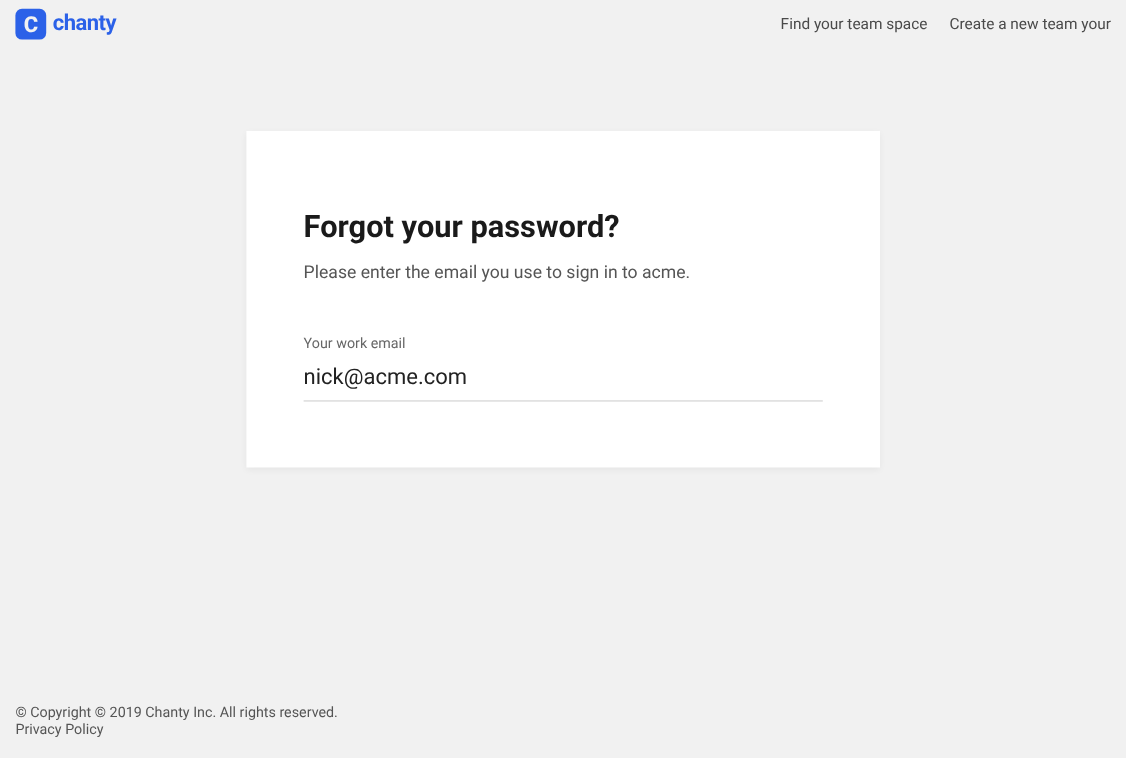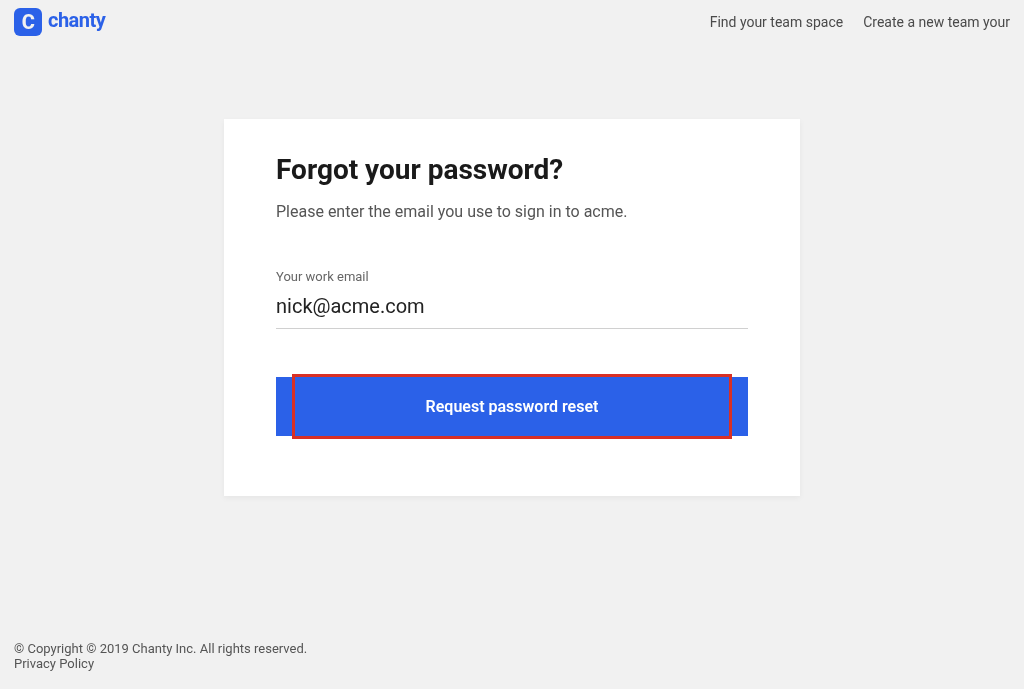--- a/index.html
+++ b/index.html
@@ -53,21 +53,21 @@
       cursor: pointer;
     }
     .main {
       display: flex;
       justify-content: center;
       margin-top: 75px;
     }
     .card {
       background: #ffffff;
       width: 576px;
-      padding: 34px 52px 60px 52px;
+      padding: 70px 52px 60px 52px;
       box-shadow: 0 2px 6px rgba(0,0,0,0.05);
     }
     .title {
       font-size: 28px;
       font-weight: 700;
       color: #1a1a1a;
       margin-bottom: 16px;
     }
     .subtitle {
       font-size: 16px;
@@ -153,23 +153,19 @@
     <a>Create a new team your</a>
   </div>
 </div>
 
 <div class="main">
   <div class="card">
     <h1 class="title">Forgot your password?</h1>
     <p class="subtitle">Please enter the email you use to sign in to acme.</p>
     <div class="field-label">Your work email</div>
     <input type="text" class="email-input" value="nick@acme.com" style="">
-    <div class="button-wrap">
-      <button class="request-button">Request password reset</button>
-      <div class="highlight-box"></div>
-    </div>
   </div>
 </div>
 
 <div class="footer">
   <span>© Copyright © 2019 Chanty Inc. All rights reserved.</span>
   <a>Privacy Policy</a>
 </div>
 
 </body></html>

